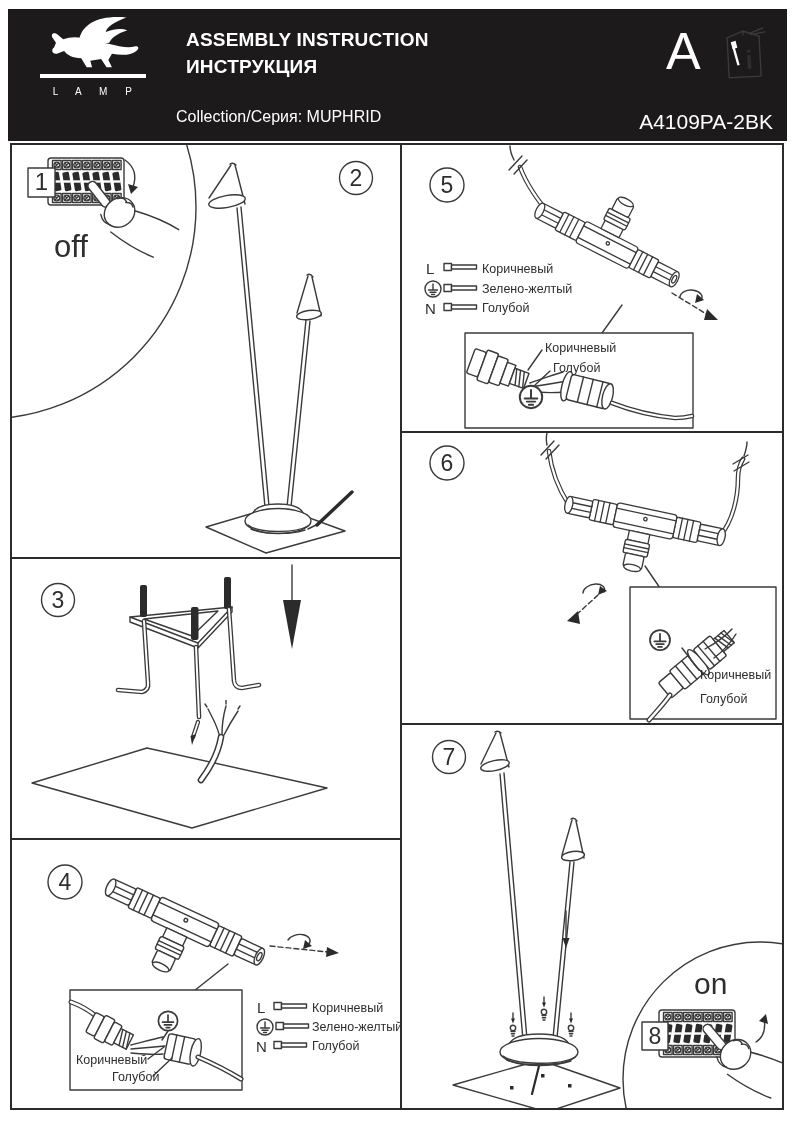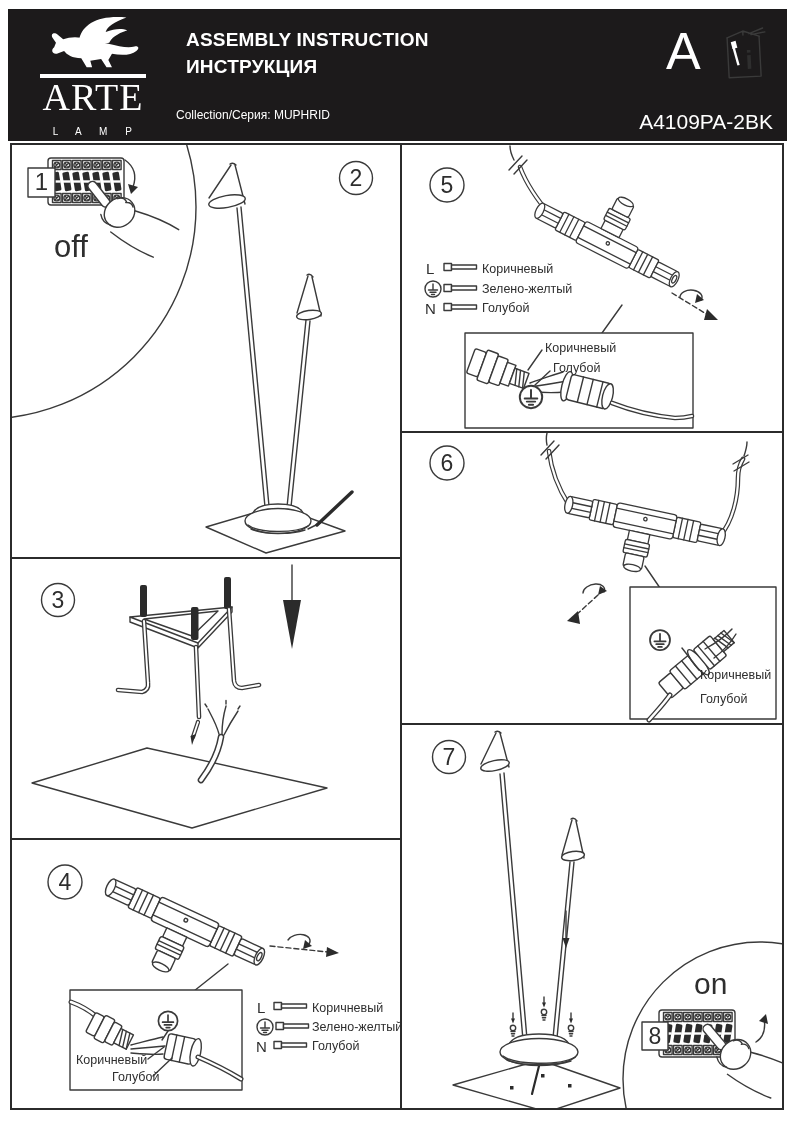--- a/index.html
+++ b/index.html
@@ -6,21 +6,21 @@
   .page{position:relative;width:794px;height:1123px;background:#fff;overflow:hidden;
         font-family:"Liberation Sans",sans-serif;}
   
   .hdr{position:absolute;left:8px;top:9px;width:779px;height:132px;background:#1c1a1b;color:#fff;}
   .logo{position:absolute;left:22px;top:4px;width:126px;text-align:center;}
   .logo-bar{height:4px;background:#fff;margin:1px 10px 0 10px;}
   .brand{font-family:"Liberation Serif",serif;font-size:38px;line-height:1.05;letter-spacing:1px;}
   .brand-sub{font-size:10px;letter-spacing:7.5px;padding-left:6px;margin-top:8px;}
   .t1,.t2{position:absolute;left:178px;font-size:19px;font-weight:bold;letter-spacing:.2px;}
   .t1{top:20px;} .t2{top:47px;}
-  .collection{position:absolute;left:168px;top:99px;font-size:12px;}
+  .collection{position:absolute;left:168px;top:99px;font-size:16px;}
   .fmt{position:absolute;left:658px;top:12px;font-size:52px;}
   .booklet{position:absolute;left:712px;top:16px;}
   .model{position:absolute;right:14px;top:101px;font-size:21px;}
   
   .content{position:absolute;left:10px;top:143px;width:770px;height:963px;border:2px solid #2b2b2b;}
   .panel{position:absolute;box-sizing:border-box;background:#fff;}
   .pA{left:0;top:0;width:390px;height:414px;border-right:2px solid #2b2b2b;border-bottom:2px solid #2b2b2b;}
   .pB{left:0;top:414px;width:390px;height:281px;border-right:2px solid #2b2b2b;border-bottom:2px solid #2b2b2b;}
   .pC{left:0;top:695px;width:390px;height:268px;border-right:2px solid #2b2b2b;}
   .pD{left:390px;top:0;width:380px;height:288px;border-bottom:2px solid #2b2b2b;}
@@ -41,21 +41,20 @@
 
 <div class="page">
 
   <header class="hdr">
     <div class="logo">
       <svg width="100" height="56" viewBox="0 0 110 62">
         <path fill="#fff" d="M40,28 C44,12 62,2 92,5 C78,10 71,15 69,21 C79,17 87,17 93,19 C81,23 75,28 73,33 L46,37 Z"></path>
         <path fill="#fff" d="M14,33 L10,27 C8,23 12,21 16,24 L22,29 C30,26 40,26 48,29 L72,34 C84,37 94,39 101,37 C105,36 107,39 103,42 C97,47 86,47 76,45 L72,52 L76,60 L70,60 L64,51 L52,53 L54,60 L48,60 L42,50 C32,50 26,46 23,42 L15,45 C10,46 8,41 12,38 Z"></path>
       </svg>
       <div class="logo-bar"></div>
-      <div class="brand">ARTE</div>
       <div class="brand-sub">L A M P</div>
     </div>
     <div class="t1">ASSEMBLY INSTRUCTION</div>
     <div class="t2">ИНСТРУКЦИЯ</div>
     <div class="collection">Collection/Серия: MUPHRID</div>
     <div class="fmt">A</div>
     <svg class="booklet" width="48" height="58" viewBox="0 0 48 58">
       <g transform="rotate(-3 24 30)">
         <path class="ln" stroke="#fff" stroke-width="2" fill="none" d="M8,12 L8,52 L40,52 L40,12"></path>
         <path class="ln" stroke="#fff" stroke-width="2" fill="none" d="M8,12 L24,6 L40,12 M24,6 L24,10 M30,9 L44,4 M32,10 L46,8"></path>

